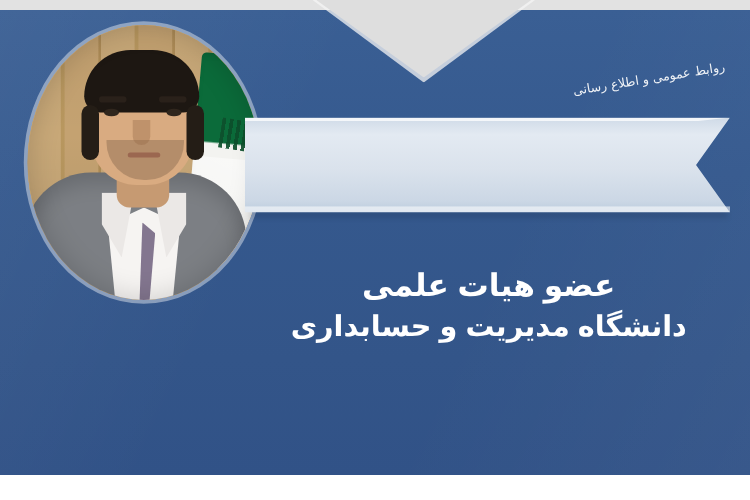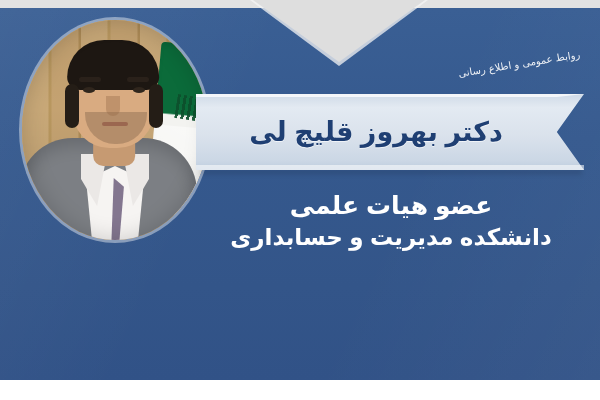--- a/index.html
+++ b/index.html
@@ -382,20 +382,21 @@
     width: 382px;
     text-align: center;
     direction: rtl;
     color: #ffffff;
   }
   .subtitle-line1 {
     font-size: 25px;
     font-weight: bold;
     line-height: 1.22;
     white-space: nowrap;
+    margin-top: 24px;
   }
   .subtitle-line2 {
     font-size: 23px;
     font-weight: bold;
     line-height: 1.24;
     margin-top: 2px;
     white-space: nowrap;
   }
 
   
@@ -496,25 +497,24 @@
     <div class="person-eye-r"></div>
     <div class="person-nose"></div>
     <div class="person-mouth"></div>
     <div class="photo-vignette"></div>
   </div>
 
   <div class="ribbon-shadow"></div>
   <div class="ribbon"></div>
   <div class="ribbon-top-line"></div>
   <div class="ribbon-bottom-line"></div>
-  <div class="ribbon-name">دکتر بهروز قلیچ لی</div>
 
   <div class="subtitle">
     <div class="subtitle-line1">عضو هیات علمی</div>
-    <div class="subtitle-line2">دانشکده مدیریت و حسابداری</div>
+    <div class="subtitle-line2">دانشگاه مدیریت و حسابداری</div>
   </div>
 
   <div class="logo">
     <div class="logo-script">روابط عمومی و اطلاع رسانی</div>
   </div>
 
   <div class="bottom-white"></div>
 
 </div>
 

